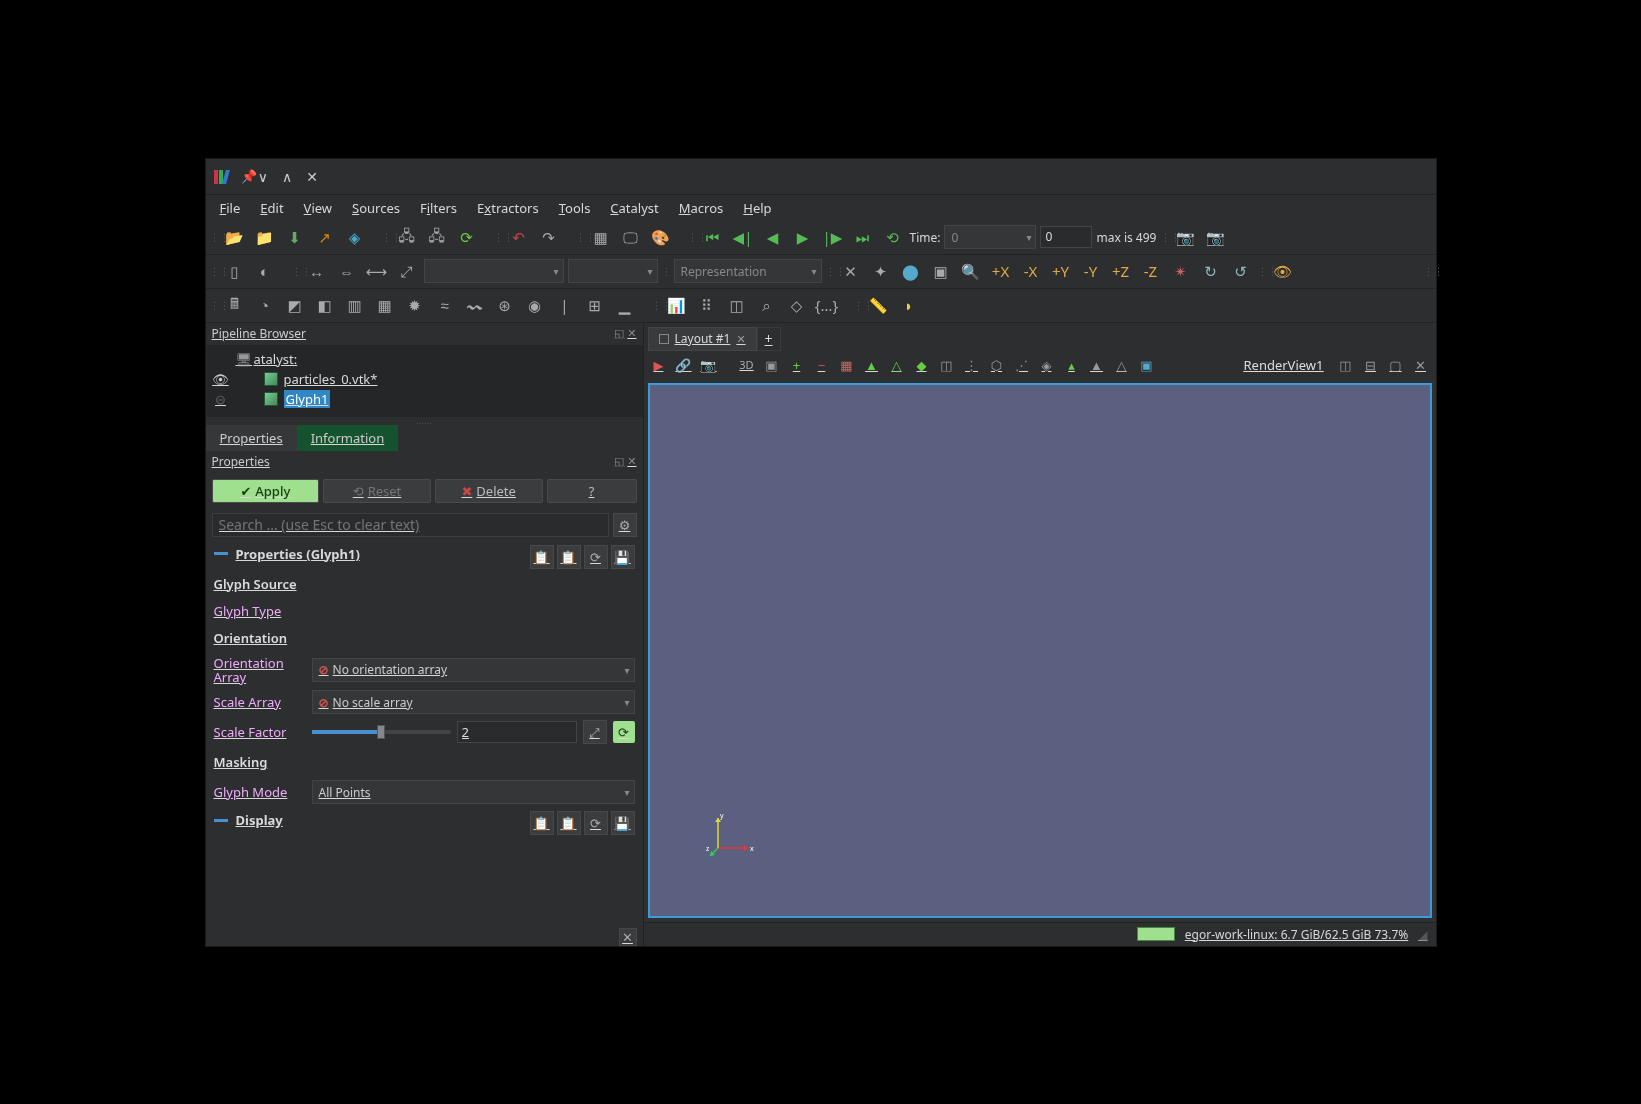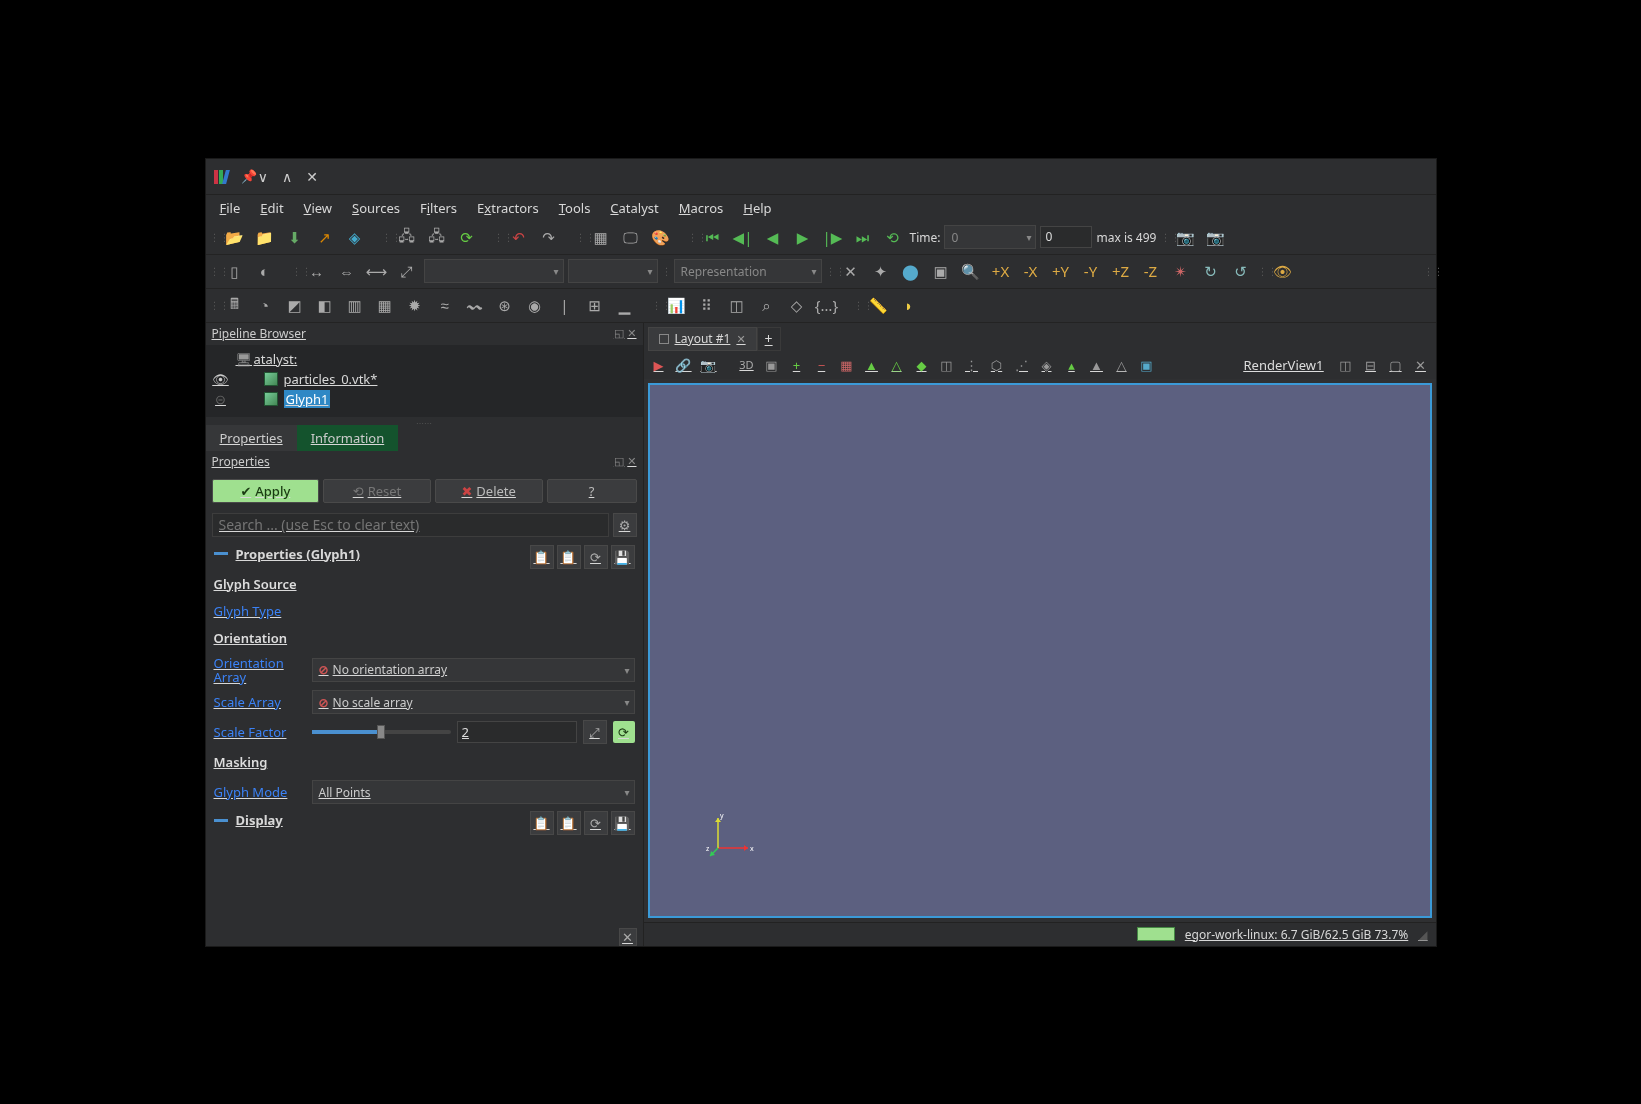--- a/index.html
+++ b/index.html
@@ -47,21 +47,21 @@
 .searchrow{display:flex;padding:4px 6px;gap:4px}
 .searchrow input{flex:1;height:24px;background:#2a2b2c;border:1px solid #3d3d3d;color:#d946ef;padding:0 6px;font-size:14px}
 .sqbtn{width:24px;height:24px;background:#3b3c3e;border:1px solid #484848;display:flex;align-items:center;justify-content:center;font-size:13px;color:#aaa}
 .section{padding:4px 8px}
 .secrow{display:flex;align-items:flex-start;justify-content:space-between;height:28px}
 .secrow .left{display:flex;align-items:center;gap:8px;font-size:13px}
 .secrow .left .bar{width:14px;height:3px;background:#4a90d0}
 .secrow .btns{display:flex;gap:3px}
 .sechdr{font-size:13px;font-weight:600;color:#ddd;padding:6px 8px}
 .proprow{display:flex;align-items:center;padding:3px 8px;gap:8px;font-size:13px}
-.proprow label{width:90px;color:#3b82f6;flex-shrink:0}
+.proprow label{width:90px;color:#f0abfc;flex-shrink:0}
 .proprow label.two{line-height:1.1}
 .proprow .combo{flex:1;color:#ccc;height:24px}
 .proprow .combo.warn{color:#ccc}
 .proprow .combo.warn::before{content:"⊘";color:#c55;margin-right:4px;font-weight:bold}
 .sliderwrap{flex:1;display:flex;align-items:center;gap:6px}
 .slider{flex:1;height:4px;background:#444;position:relative;border-radius:2px}
 .slider .fill{position:absolute;left:0;top:0;bottom:0;width:50%;background:#4a90d0}
 .slider .thumb{position:absolute;left:50%;top:-5px;width:8px;height:14px;background:#888;border:1px solid #555;transform:translateX(-50%)}
 .numfield{width:120px;height:22px;background:#2a2b2c;border:1px solid #444;color:#ddd;padding:0 4px;font-size:13px}
 .refresh{width:22px;height:22px;background:#9fe08f;display:flex;align-items:center;justify-content:center;font-size:13px;color:#1a3a12;border-radius:2px}

